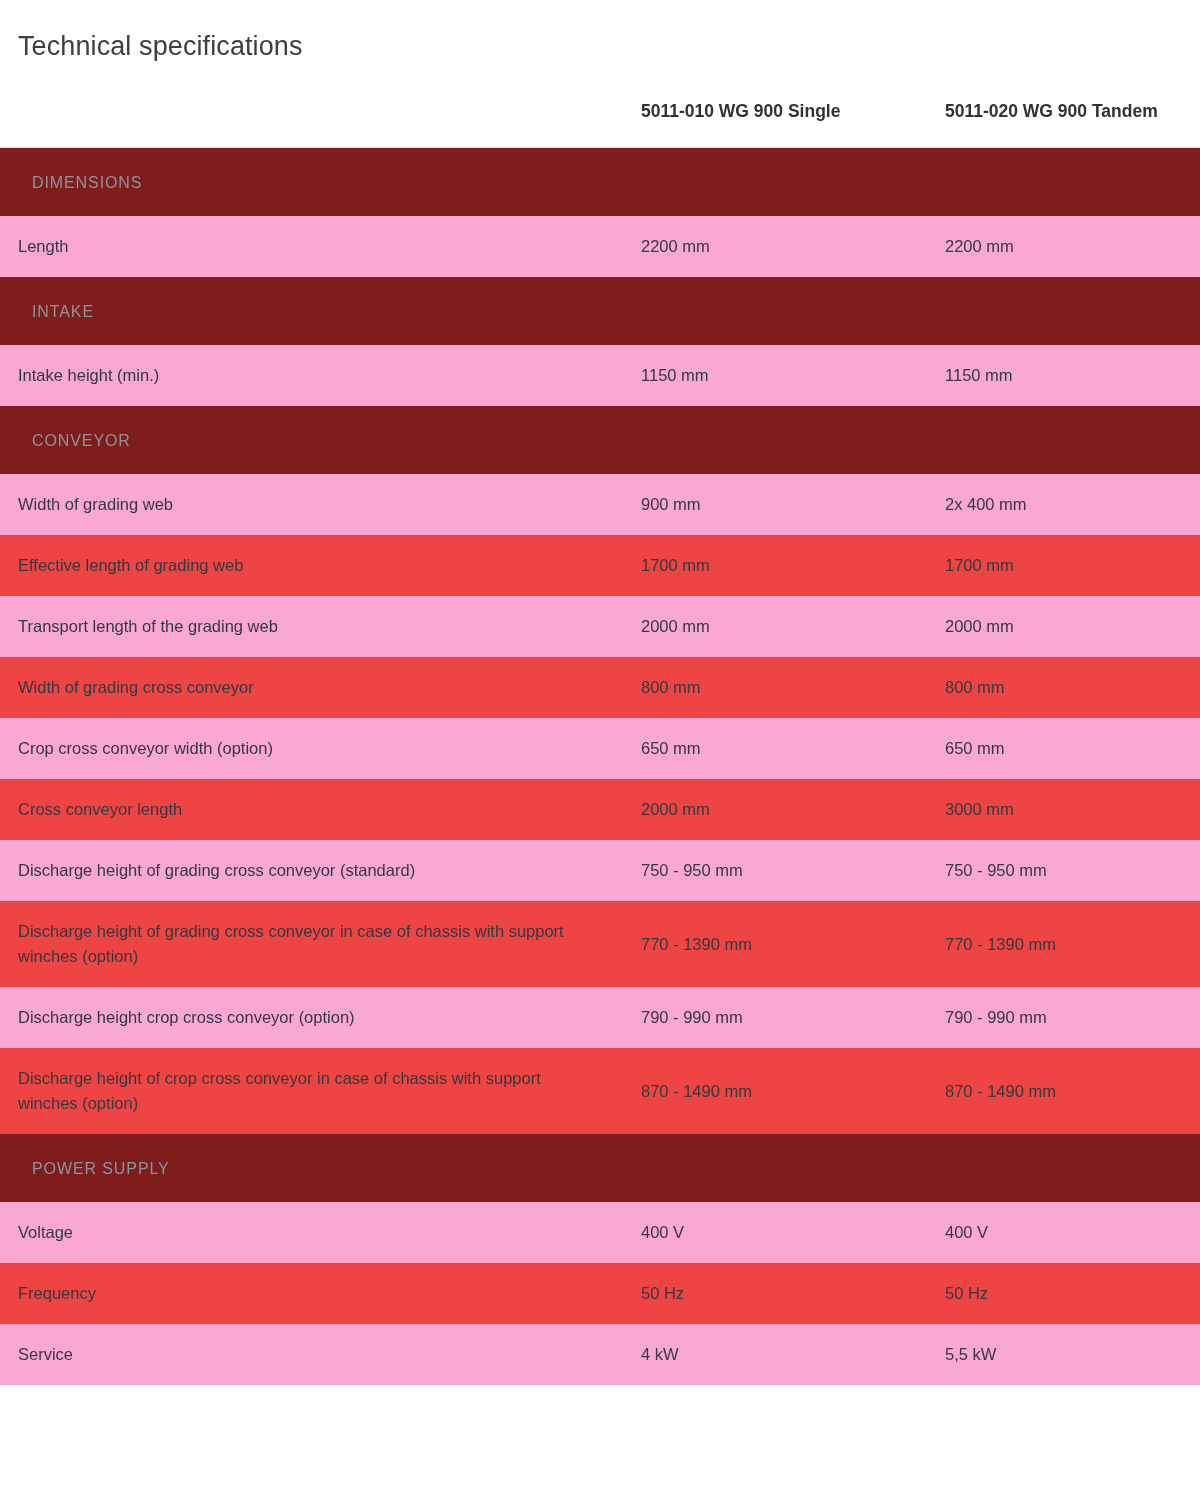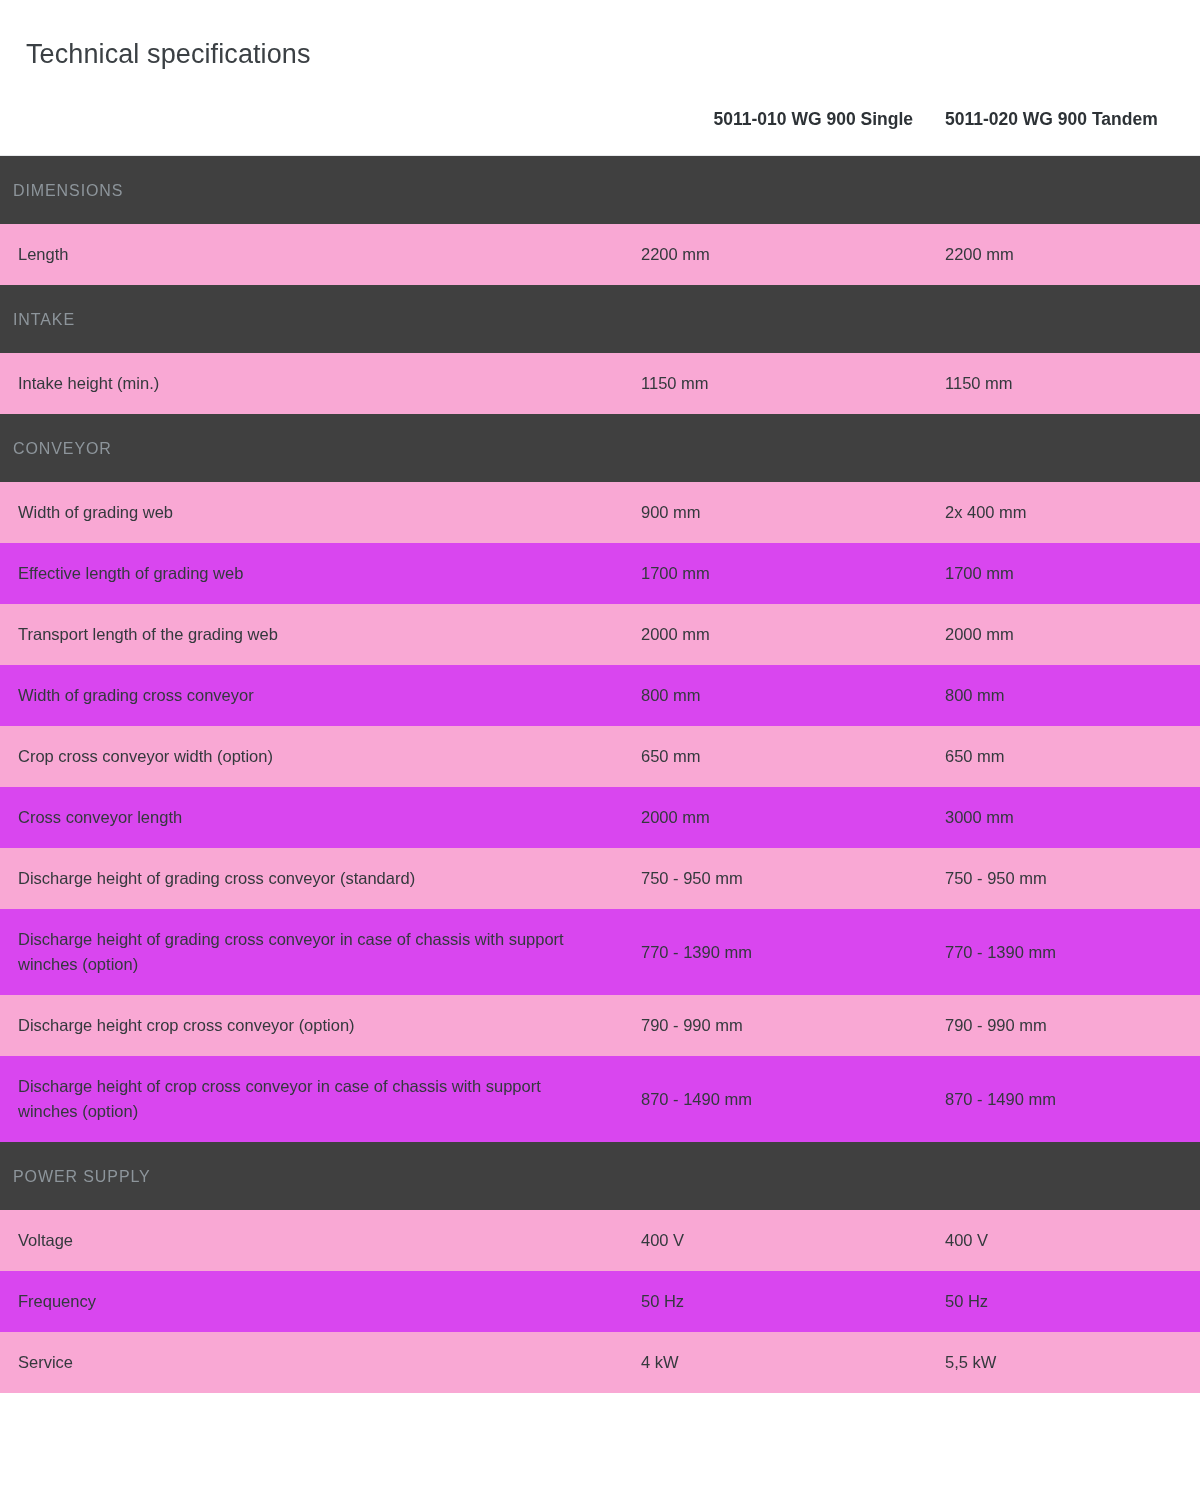--- a/index.html
+++ b/index.html
@@ -21,21 +21,21 @@
     padding: 0;
   }
 
   
   .page-title {
     font-size: 27px;
     font-weight: 400;
     color: #3b4044;
     letter-spacing: 0.1px;
     padding: 28px 0 0 18px;
-    margin: 8px;
+    margin: 0;
     line-height: 36px;
   }
 
   
   .spec-table {
     width: 100%;
     border-collapse: collapse;
     table-layout: fixed;
     margin-top: 34px;
   }
@@ -48,45 +48,45 @@
   .spec-head th {
     text-align: left;
     vertical-align: top;
     font-size: 17.5px;
     font-weight: 700;
     color: #2d3236;
     line-height: 27px;
     padding: 0 22px 22px 0;
   }
   .spec-head th.h-label { padding-left: 18px; }
-  .spec-head th.h-v1    { padding-left: 13px; text-align: right; }
+  .spec-head th.h-v1    { padding-left: 13px; }
   .spec-head th.h-v2    { padding-left: 10px; padding-right: 28px; }
   .spec-head th { border-bottom: 1px solid #e8eaec; }
   .spec-head th.h-label { border-bottom: 1px solid #e8eaec; }
 
   
   tr.group-row td {
     font-size: 16px;
     color: #8d959b;
     letter-spacing: 0.9px;
     font-weight: 400;
     text-transform: uppercase;
-    padding: 26px 0 24px 13px;
-    background: #404040;
+    padding: 26px 0 24px 32px;
+    background: #7f1d1d;
     border: 0;
   }
 
   
   tr.data-row td {
     font-size: 16.5px;
     line-height: 25px;
     color: #34393d;
     padding: 18px 0 18px 0;
     vertical-align: middle;
-    background: #d946ef;
+    background: #ef4444;
   }
   tr.data-row.shaded td {
     background: #f9a8d4;
   }
   tr.data-row td.c-label {
     padding-left: 18px;
     padding-right: 34px;
   }
   tr.data-row td.c-v1 { padding-left: 13px; }
   tr.data-row td.c-v2 { padding-left: 10px; padding-right: 24px; }

